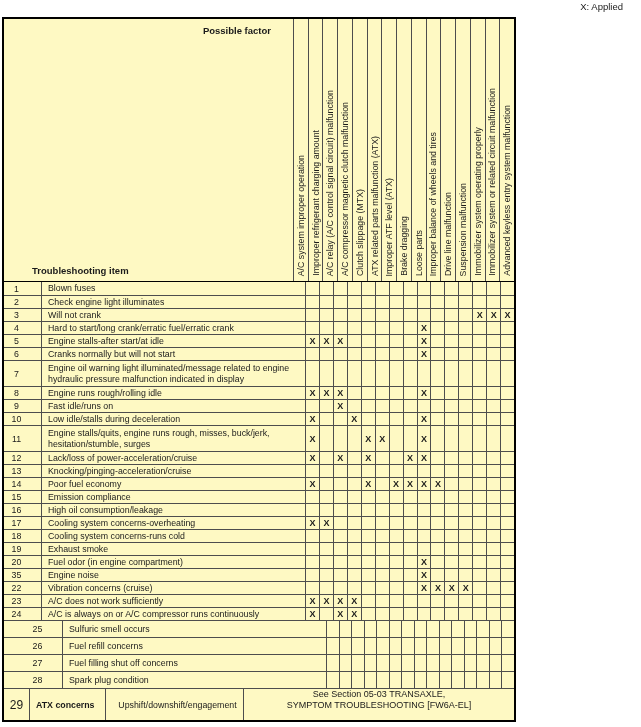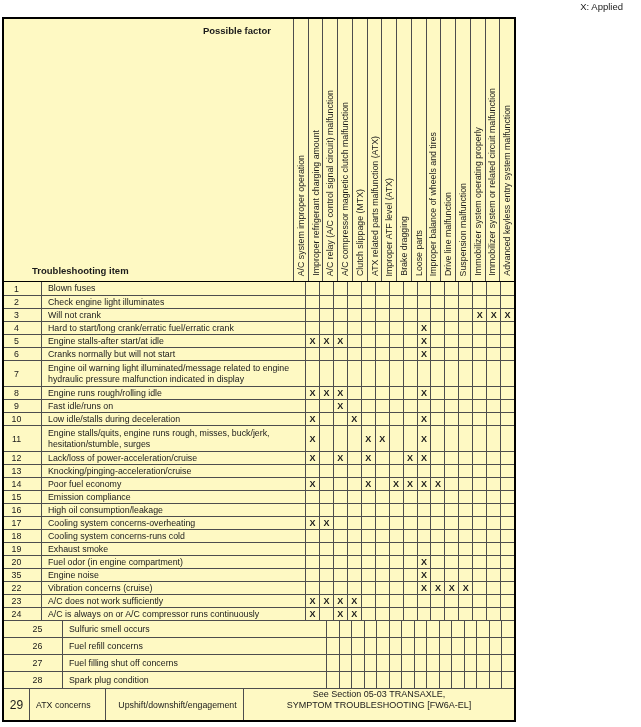--- a/index.html
+++ b/index.html
@@ -43,21 +43,21 @@
     font-size:8.8px;line-height:10.5px;margin-left:12px;
   }
   .mark{
     flex:1;border-left:1px solid #4d4d4d;
     display:flex;align-items:center;justify-content:center;
     font-size:9px;font-weight:bold;
   }
   
   .lastrow{display:flex;height:32px;border-top:1px solid #4d4d4d;box-sizing:border-box;}
   .lr-num{width:25px;display:flex;align-items:center;justify-content:center;font-size:12px;box-sizing:border-box;}
-  .lr-atx{width:76px;border-left:1px solid #4d4d4d;display:flex;align-items:center;padding-left:6px;font-size:8.8px;box-sizing:border-box;}
+  .lr-atx{width:76px;border-left:1px solid #4d4d4d;display:flex;align-items:center;padding-left:6px;font-size:8.8px;box-sizing:border-box;font-weight:bold;}
   .lr-up{width:138px;border-left:1px solid #4d4d4d;display:flex;align-items:center;justify-content:center;font-size:8.8px;box-sizing:border-box;text-align:center;padding-left:6px;}
   .lr-see{
     flex:1;border-left:1px solid #4d4d4d;
     display:flex;flex-direction:column;align-items:center;justify-content:flex-start;
     font-size:9px;line-height:11px;text-align:center;box-sizing:border-box;
   }
 </style>
 </head>
 <body>
 

